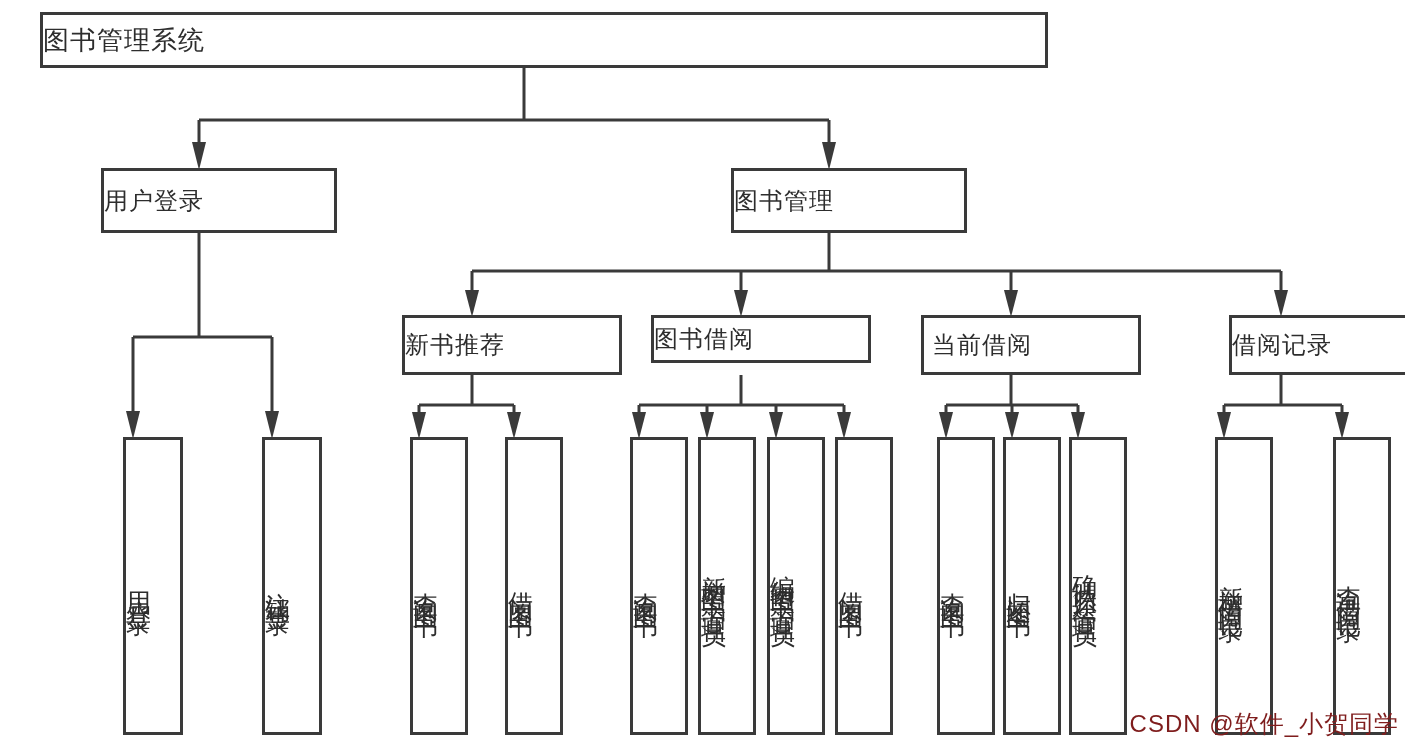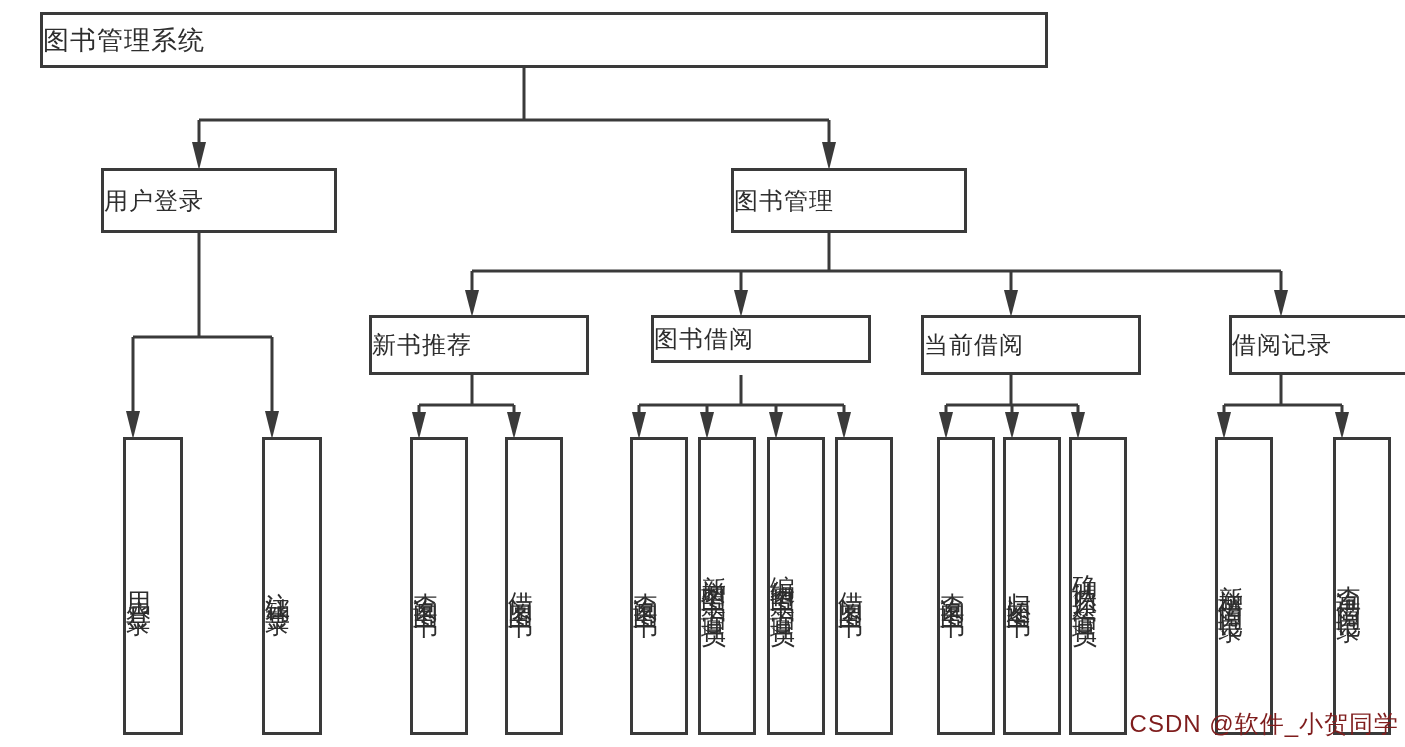--- a/index.html
+++ b/index.html
@@ -98,27 +98,27 @@
     <span>图书管理系统</span>
   </div>
 
   <div class="box hbox" style="left:81px; top:168px; width:236px; height:65px;">
     <span>用户登录</span>
   </div>
   <div class="box hbox" style="left:711px; top:168px; width:236px; height:65px;">
     <span>图书管理</span>
   </div>
 
-  <div class="box hbox" style="left:349px; top:315px; width:220px; height:60px;">
+  <div class="box hbox" style="left:382px; top:315px; width:220px; height:60px;">
     <span>新书推荐</span>
   </div>
   <div class="box hbox" style="left:631px; top:315px; width:220px; height:48px;">
     <span>图书借阅</span>
   </div>
-  <div class="box hbox" style="left:901px; top:315px; width:220px; height:60px;">
+  <div class="box hbox" style="left:901px; top:315px; width:220px; height:60px;padding-left:8px;">
     <span>当前借阅</span>
   </div>
   <div class="box hbox" style="left:1209px; top:315px; width:220px; height:60px;">
     <span>借阅记录</span>
   </div>
 
   <div class="box vbox" style="left:103px; top:437px; width:60px; height:298px;">
     <span class="vtext">用户登录</span>
   </div>
   <div class="box vbox" style="left:242px; top:437px; width:60px; height:298px;">

